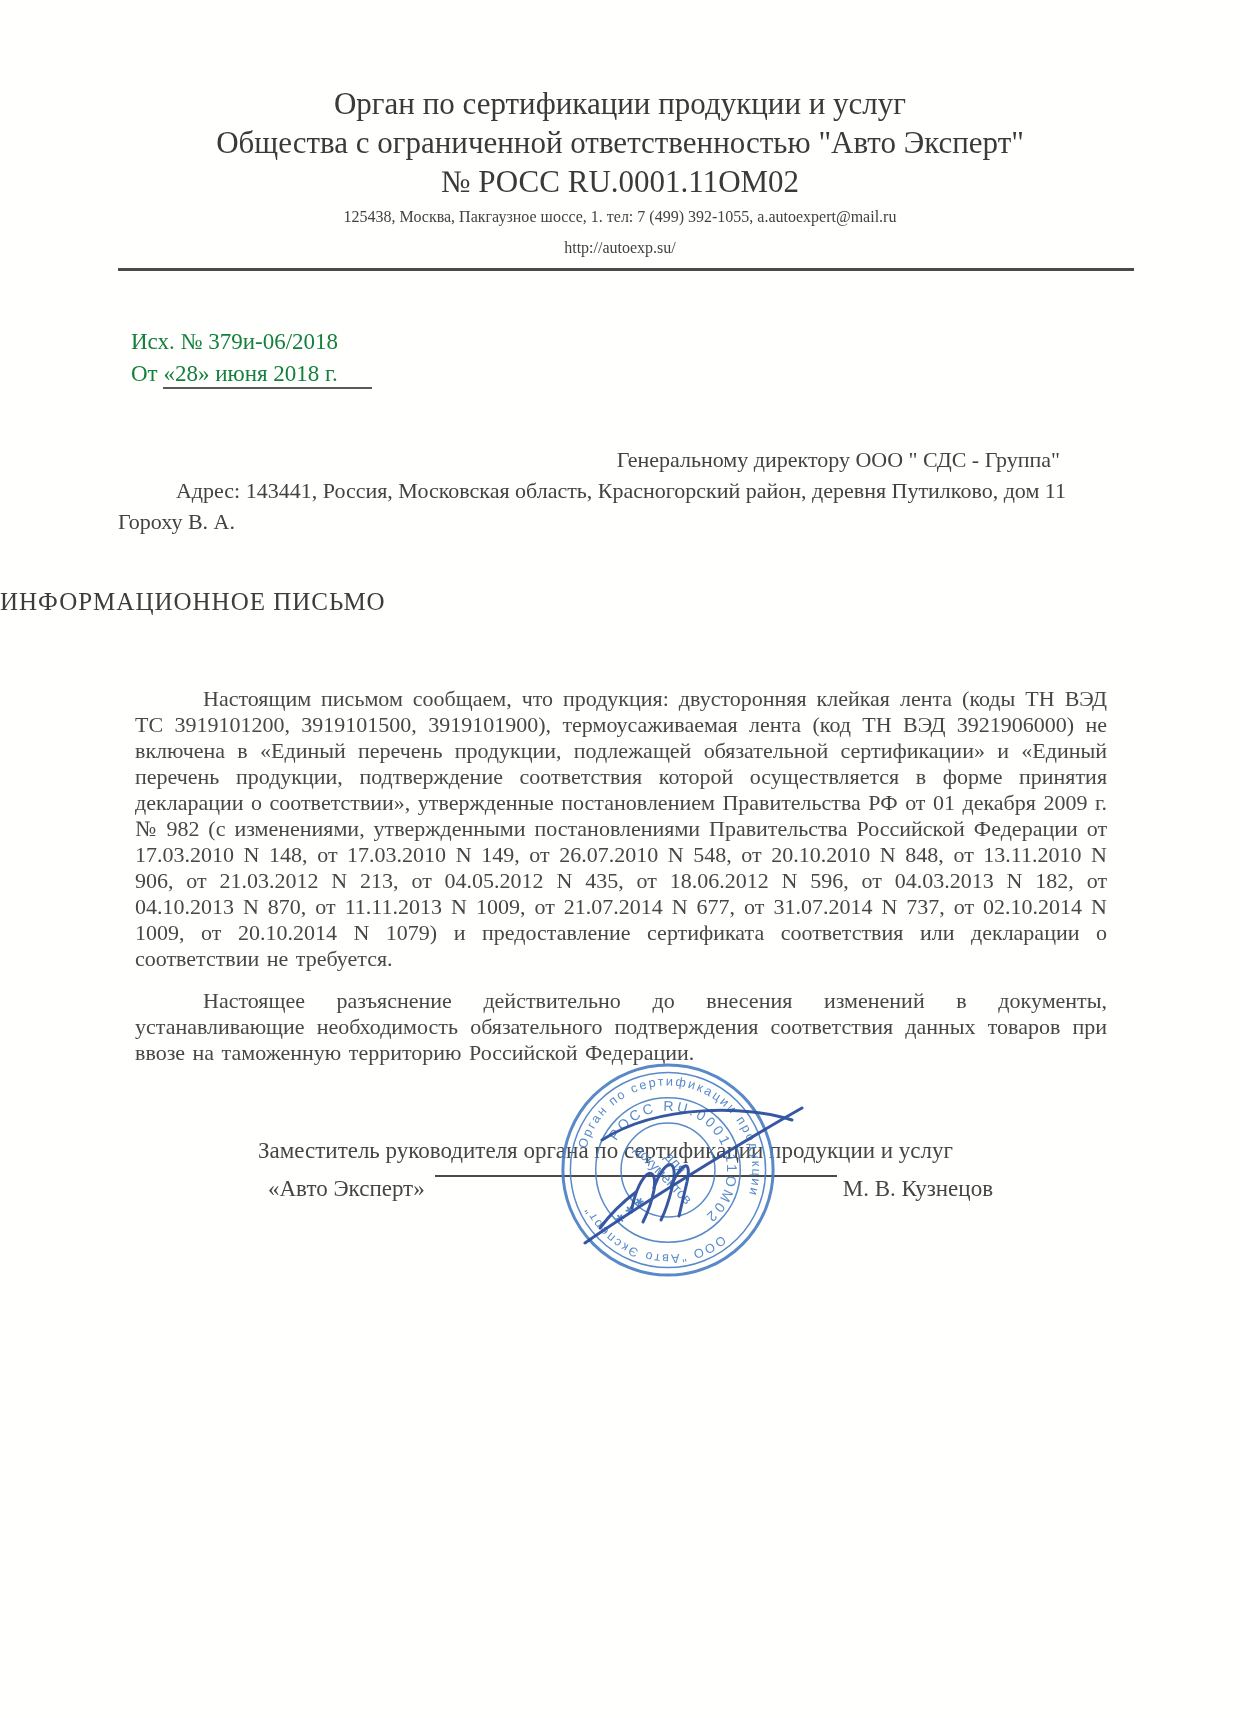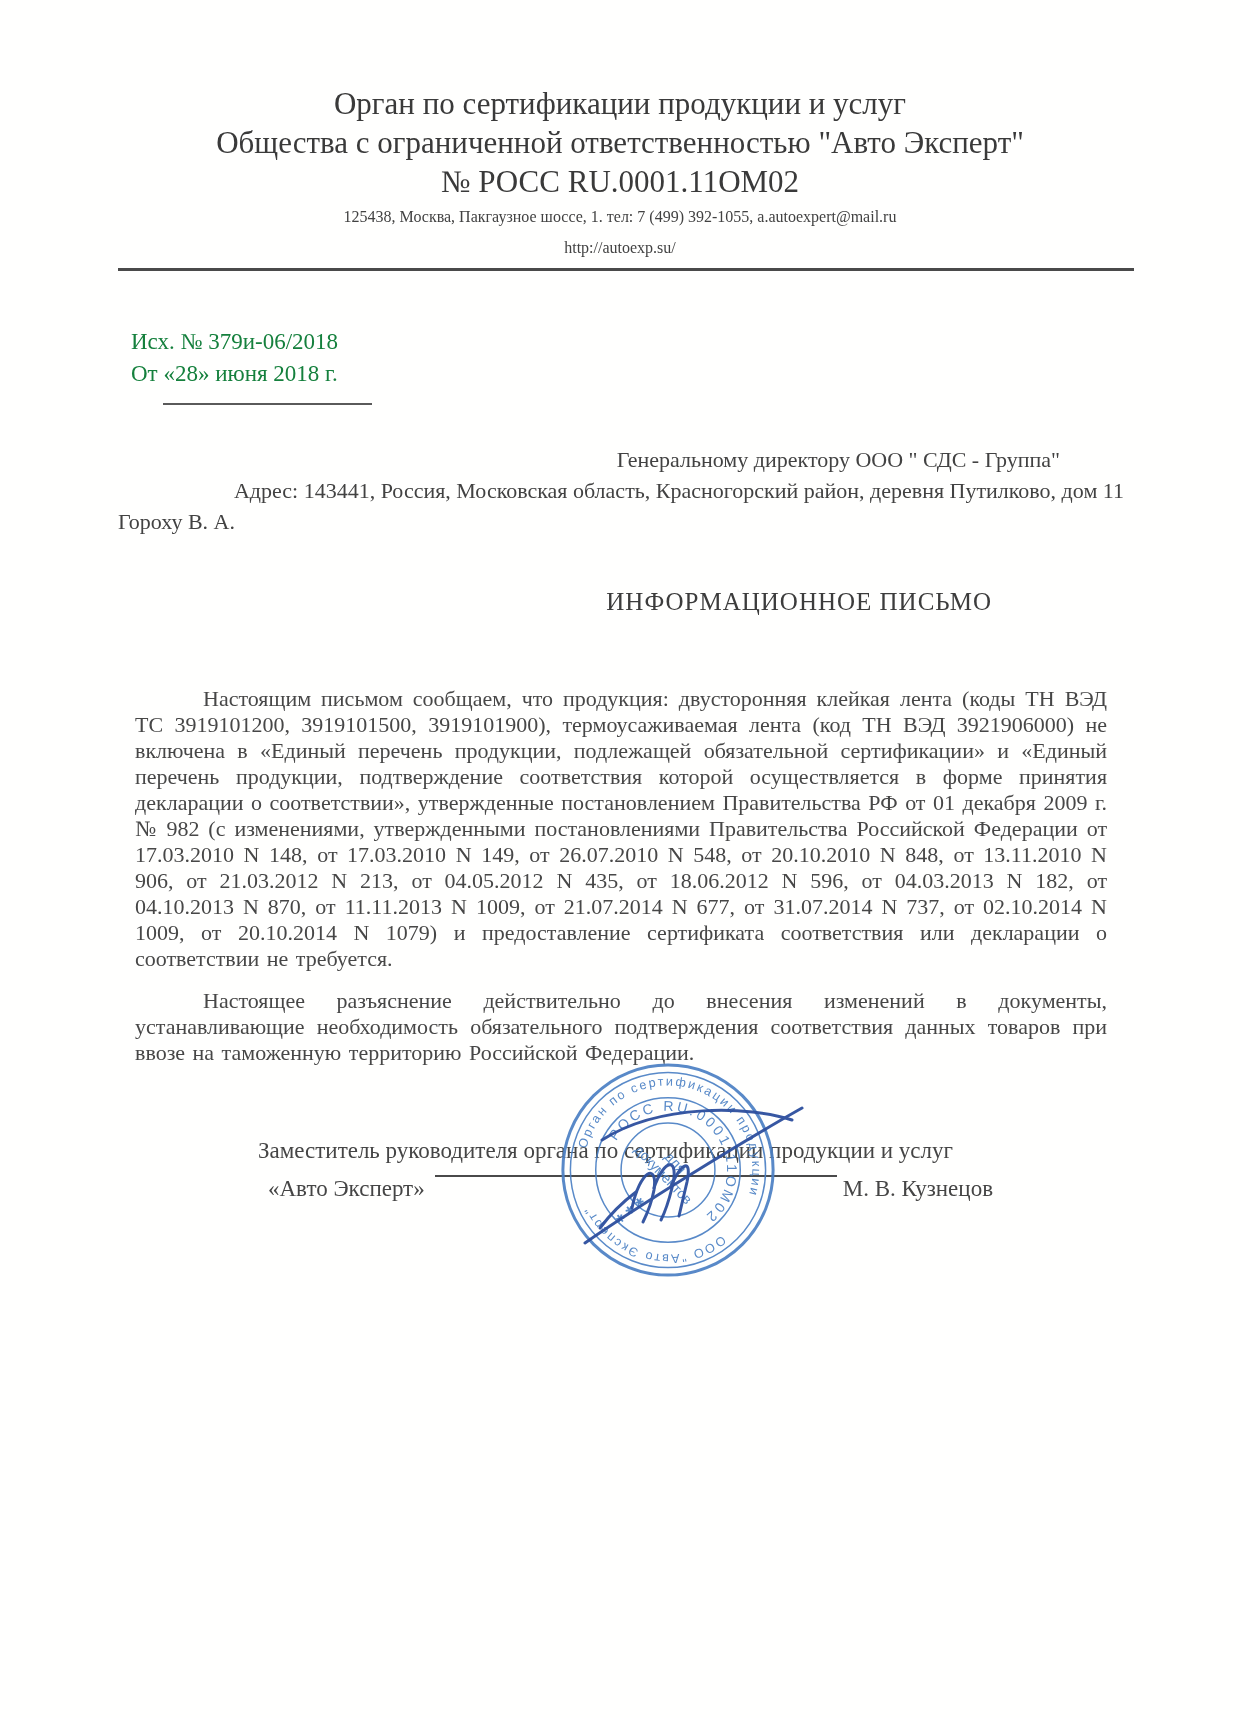--- a/index.html
+++ b/index.html
@@ -11,28 +11,28 @@
     color:#3f3f3f;
     overflow:hidden;
   }
   
   .letterhead{position:absolute;top:84px;left:0;width:1240px;text-align:center;}
   .lh-main{font-size:31px;line-height:39px;color:#3a3a3a;}
   .lh-sub{font-size:16px;line-height:31px;color:#424242;}
   .rule{position:absolute;top:268px;left:118px;width:1016px;height:3px;background:#4a4a4a;}
   
   .ref{position:absolute;top:326px;left:131px;font-size:23px;line-height:32px;color:#15803d;}
-  .date-underlined{border-bottom:2px solid #5a5a5a;padding-right:34px;padding-bottom:17px;}
+  .date-underlined{border-bottom:2px solid #5a5a5a;padding-right:34px;padding-bottom:1px;}
   
   .recipient{position:absolute;top:444px;left:118px;width:1006px;font-size:22px;line-height:31px;color:#424242;white-space:nowrap;}
   .recipient .r1{text-align:right;padding-right:64px;}
-  .recipient .r2{text-align:right;}
+  .recipient .r2{text-align:center;}
   .recipient .r3{padding-right:72px;}
   
-  .title{position:absolute;top:588px;left:0;width:992px;text-align:right;font-size:25px;letter-spacing:1px;color:#3c3c3c;}
+  .title{position:absolute;top:588px;left:0;width:992px;text-align:left;font-size:25px;letter-spacing:1px;color:#3c3c3c;}
   
   .body-text{position:absolute;top:670px;left:119px;width:1004px;font-size:22px;line-height:26px;text-align:justify;color:#474747;}
   .body-text p{margin:16px;text-indent:68px;word-spacing:2px;}
   
   .sig{position:absolute;top:1136px;left:258px;width:760px;font-size:23px;color:#454545;}
   .sig-row1{white-space:nowrap;line-height:30px;}
   .sig-row2{display:flex;align-items:flex-start;margin-top:8px;line-height:30px;padding-left:10px;padding-right:25px;}
   .sig-underline{flex:1;border-bottom:2px solid #4a4a4a;margin:0 6px 5px 10px;height:1px;}
   
   .stamp{position:absolute;top:1048px;left:546px;width:244px;height:244px;opacity:.92;}

